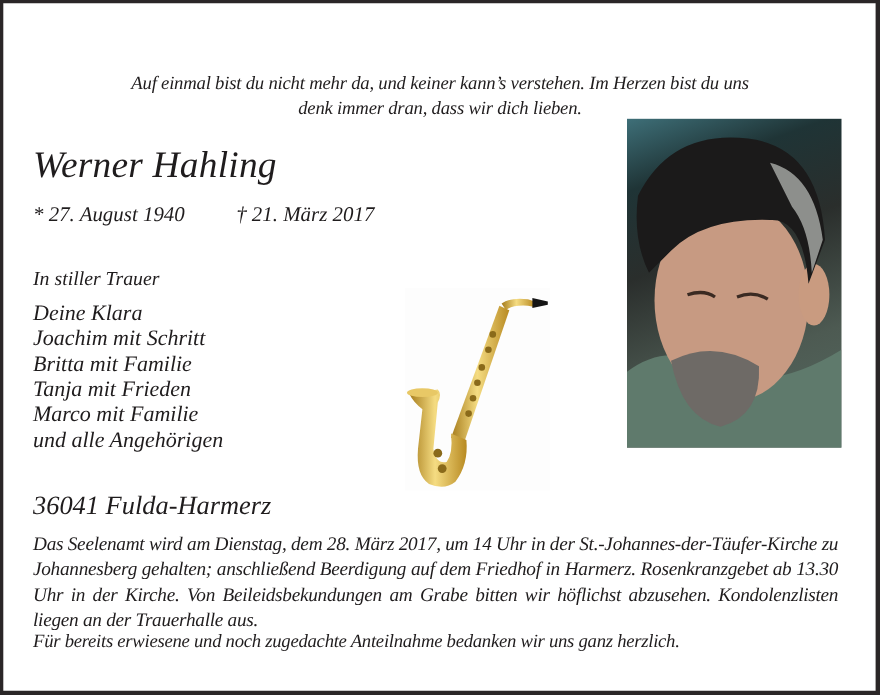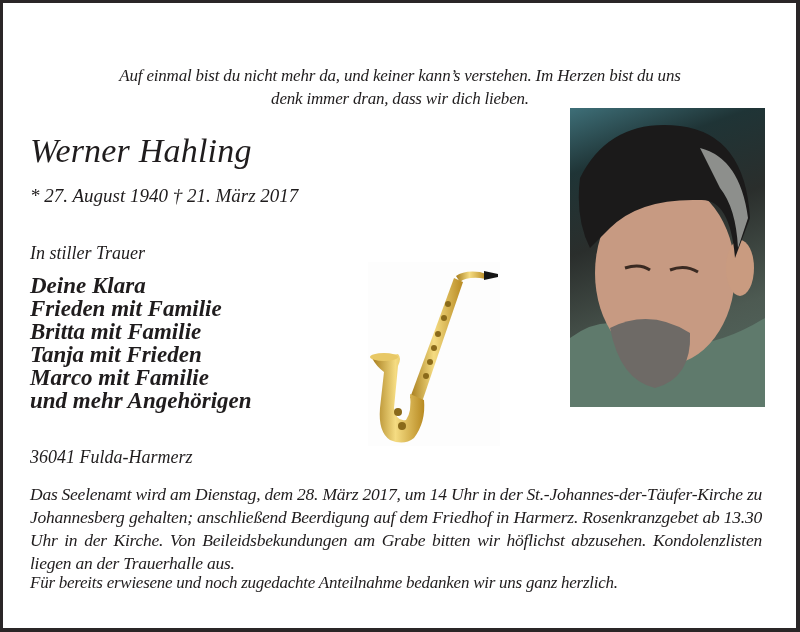--- a/index.html
+++ b/index.html
@@ -16,27 +16,27 @@
     position:absolute; left:40px; top:20px; width:720px; text-align:center;
     font-style:italic; font-size:17px; line-height:23px; letter-spacing:-0.2px;margin-top:44px;
   }
   .poem div { white-space:nowrap; }
   .name {
     position:absolute; left:30px; top:132px; font-size:34px; font-weight:normal; font-style:italic;
     letter-spacing:0.2px; margin:0;
   }
   .dates { position:absolute; left:30px; top:185px; font-size:19px; font-style:italic; }
   .dates span { display:inline-block;text-align:center; }
-  .dates .death { }
+  .dates .death { margin-left:42px; }
   .intro { position:absolute; left:30px; top:243px; font-size:18px; font-style:italic; }
   .mourners {
-    position:absolute; left:30px; top:274px; font-size:23px; font-weight:bold; font-style:italic;
+    position:absolute; left:30px; top:274px; font-size:20px; font-weight:normal; font-style:italic;
     line-height:23px; margin:0; padding:0; list-style:none;
   }
-  .location { position:absolute; left:30px; top:447px; font-size:18px; font-style:italic; }
+  .location { position:absolute; left:30px; top:447px; font-size:24px; font-style:italic; }
   .body-text {
     position:absolute; left:30px; top:483px; width:732px; font-size:17.5px; font-style:italic;
     line-height:23px; text-align:justify; letter-spacing:-0.25px;
   }
   .thanks {
     position:absolute; left:30px; top:573px; width:740px; font-size:17px; font-style:italic;
     letter-spacing:-0.25px; white-space:nowrap;
   }
   .sax {
     position:absolute; left:368px; top:262px; width:132px; height:184px; background:#fdfdfd;
@@ -60,25 +60,25 @@
 
 <div class="dates">
   <span class="birth">* 27. August 1940</span>
   <span class="death">† 21. März 2017</span>
 </div>
 
 <div class="intro">In stiller Trauer</div>
 
 <ul class="mourners">
   <li>Deine Klara</li>
-  <li>Frieden mit Familie</li>
+  <li>Joachim mit Schritt</li>
   <li>Britta mit Familie</li>
   <li>Tanja mit Frieden</li>
   <li>Marco mit Familie</li>
-  <li>und mehr Angehörigen</li>
+  <li>und alle Angehörigen</li>
 </ul>
 
 <div class="location">36041 Fulda-Harmerz</div>
 
 <div class="sax">
   <svg width="132" height="184" viewBox="0 0 132 184">
     <defs>
       <linearGradient id="g1" x1="0" y1="0" x2="1" y2="0">
         <stop offset="0" stop-color="#a67c1c"></stop>
         <stop offset="0.45" stop-color="#f5dc82"></stop>

